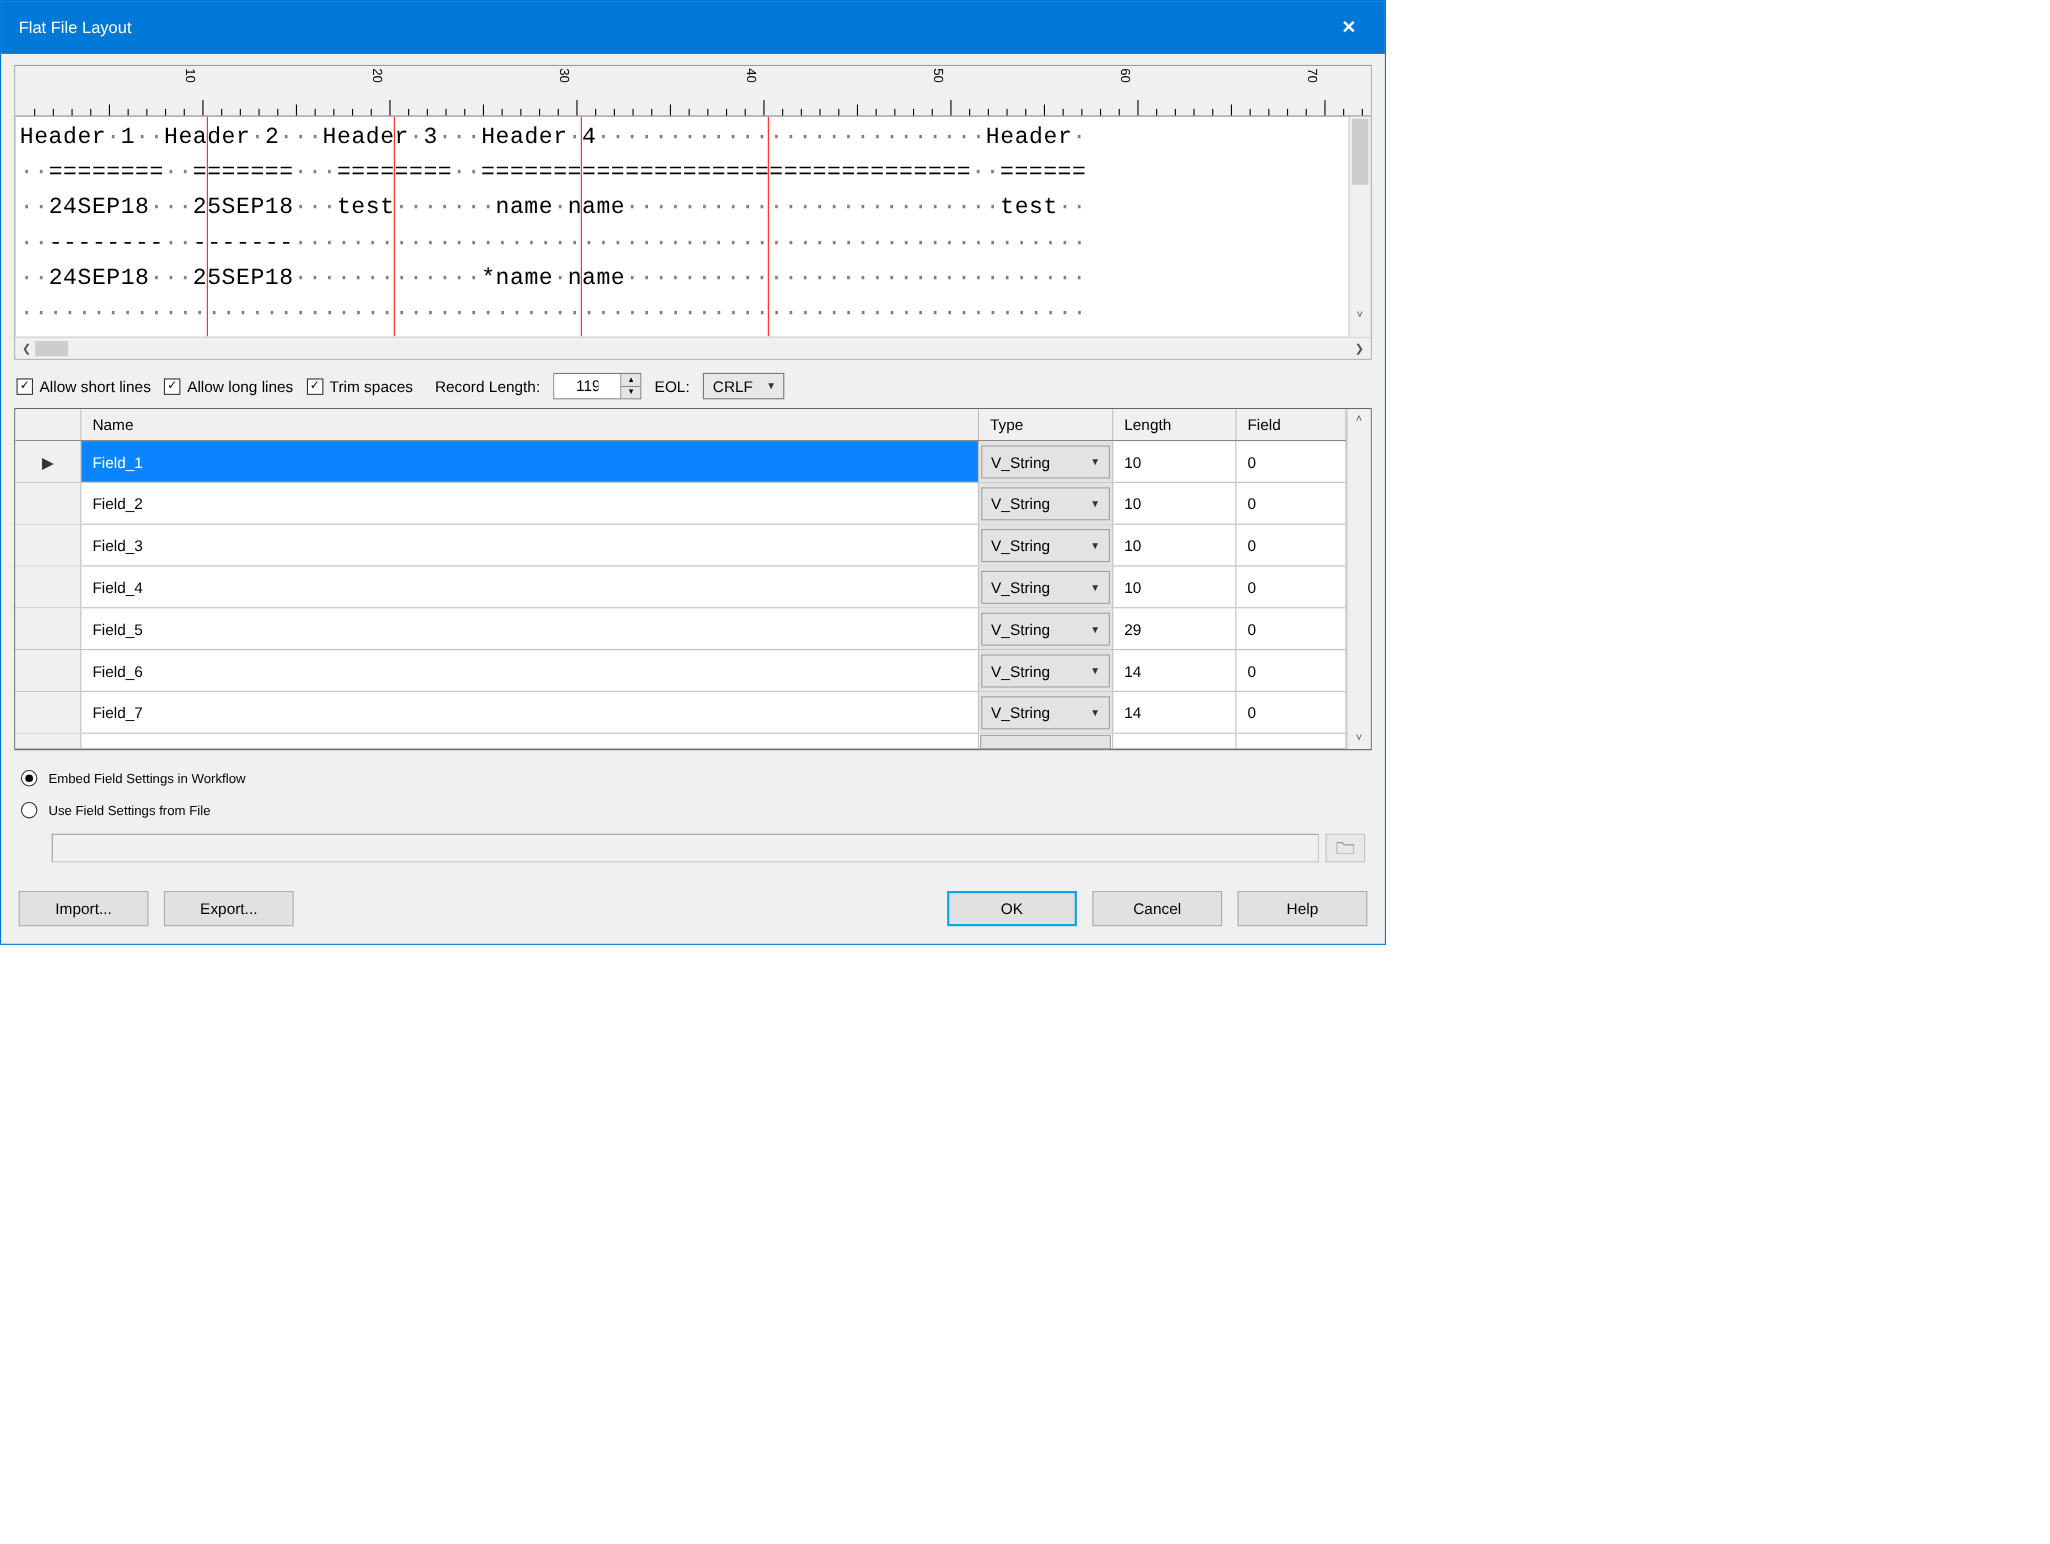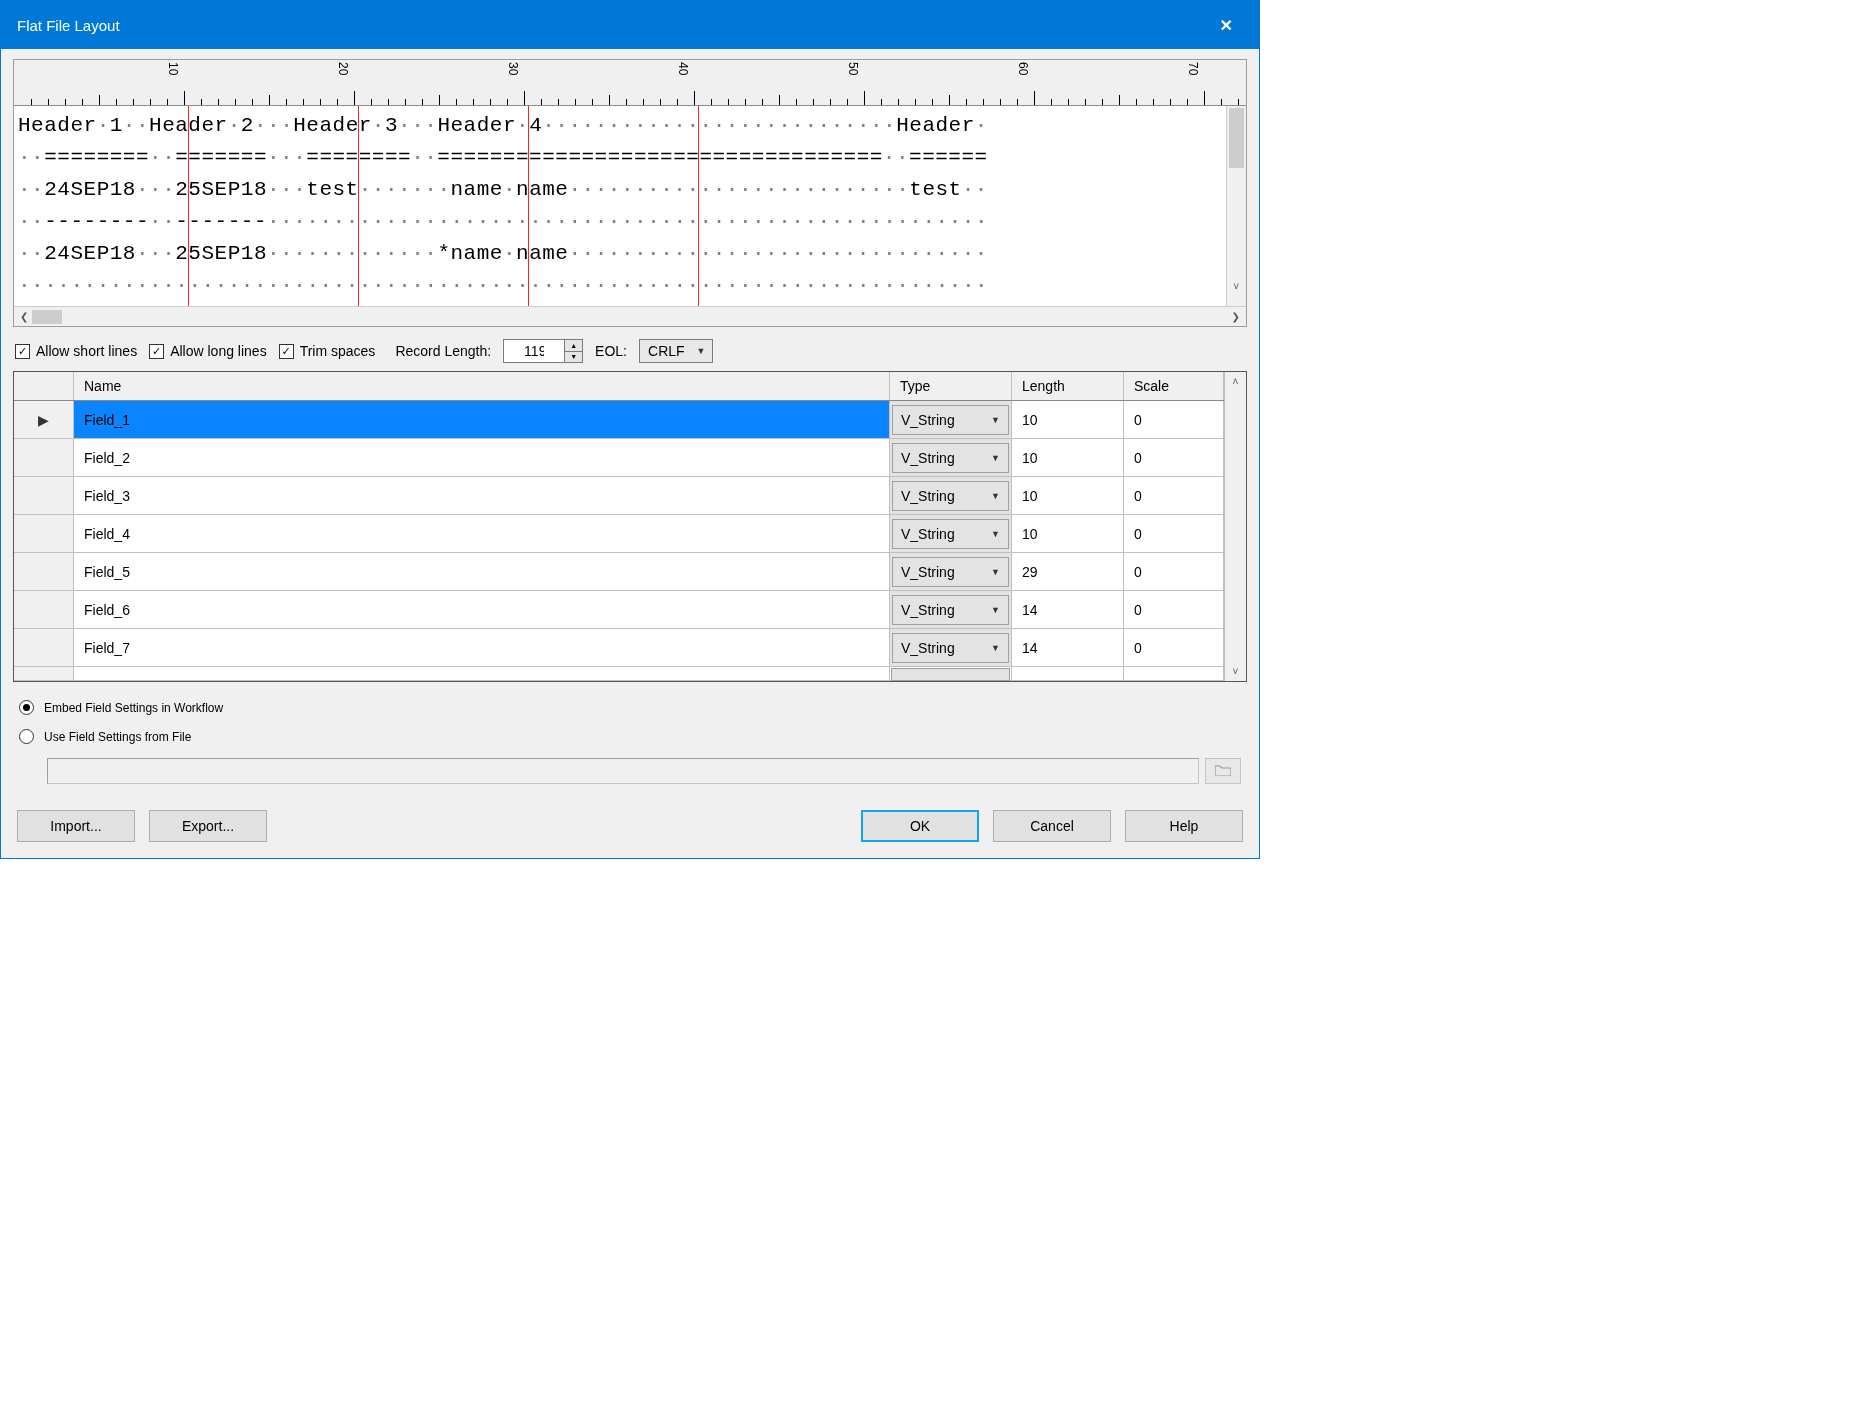--- a/index.html
+++ b/index.html
@@ -42,21 +42,21 @@
 
   
   .grid-frame { border: 1px solid #555; background:#fff; }
   .grid-inner { display:flex; }
   .grid-rows { flex:1; }
   .grid-header { display:grid; grid-template-columns: 60px 1fr 122px 112px 100px; background:#f0f0f0; border-bottom:1px solid #888; font-size:14px; }
   .grid-header > div { padding: 6px 10px; border-right:1px solid #c0c0c0; }
   .grid-row { display:grid; grid-template-columns: 60px 1fr 122px 112px 100px; border-bottom:1px solid #c0c0c0; font-size:14px; height:38px; }
   .grid-row > div { padding: 0 10px; border-right:1px solid #c0c0c0; display:flex; align-items:center; }
   .row-header { background:#f0f0f0; justify-content:center; color:#333; }
-  .grid-row.selected .cell-name { background:#0a84ff; color:#000000; }
+  .grid-row.selected .cell-name { background:#0a84ff; color:#ffffff; }
   .type-cell { background:#e3e3e3; padding:0 !important; }
   .type-inner { flex:1; display:flex; align-items:center; justify-content:space-between; border:1px solid #a0a0a0; margin:2px; padding:0 8px; height:30px; background:#e3e3e3; }
   .type-inner .chev { font-size:9px; color:#333; }
   .grid-vscroll { width:22px; background:#f0f0f0; border-left:1px solid #c0c0c0; position:relative; }
   .grid-vscroll .arrow { position:absolute; left:0; right:0; text-align:center; font-size:10px; color:#555;}
   .grid-empty-row { height: 14px; border-bottom:1px solid #c0c0c0; display:grid; grid-template-columns: 60px 1fr 122px 112px 100px;}
   .grid-empty-row > div { border-right:1px solid #c0c0c0; }
   .grid-empty-row .type-stub { background:#e3e3e3; margin:1px; border:1px solid #a0a0a0;}
 
   
@@ -209,21 +209,21 @@
     </div>
 
     <div class="grid-frame">
       <div class="grid-inner">
         <div class="grid-rows" id="grid-rows">
           <div class="grid-header">
             <div></div>
             <div>Name</div>
             <div>Type</div>
             <div>Length</div>
-            <div>Scale</div>
+            <div>Field</div>
           </div>
         <div class="grid-row selected">
               <div class="row-header">▶</div>
               <div class="cell-name">Field_1</div>
               <div class="type-cell">
                 <div class="type-inner">
                   <span>V_String</span>
                   <span class="chev">▼</span>
                 </div>
               </div>

